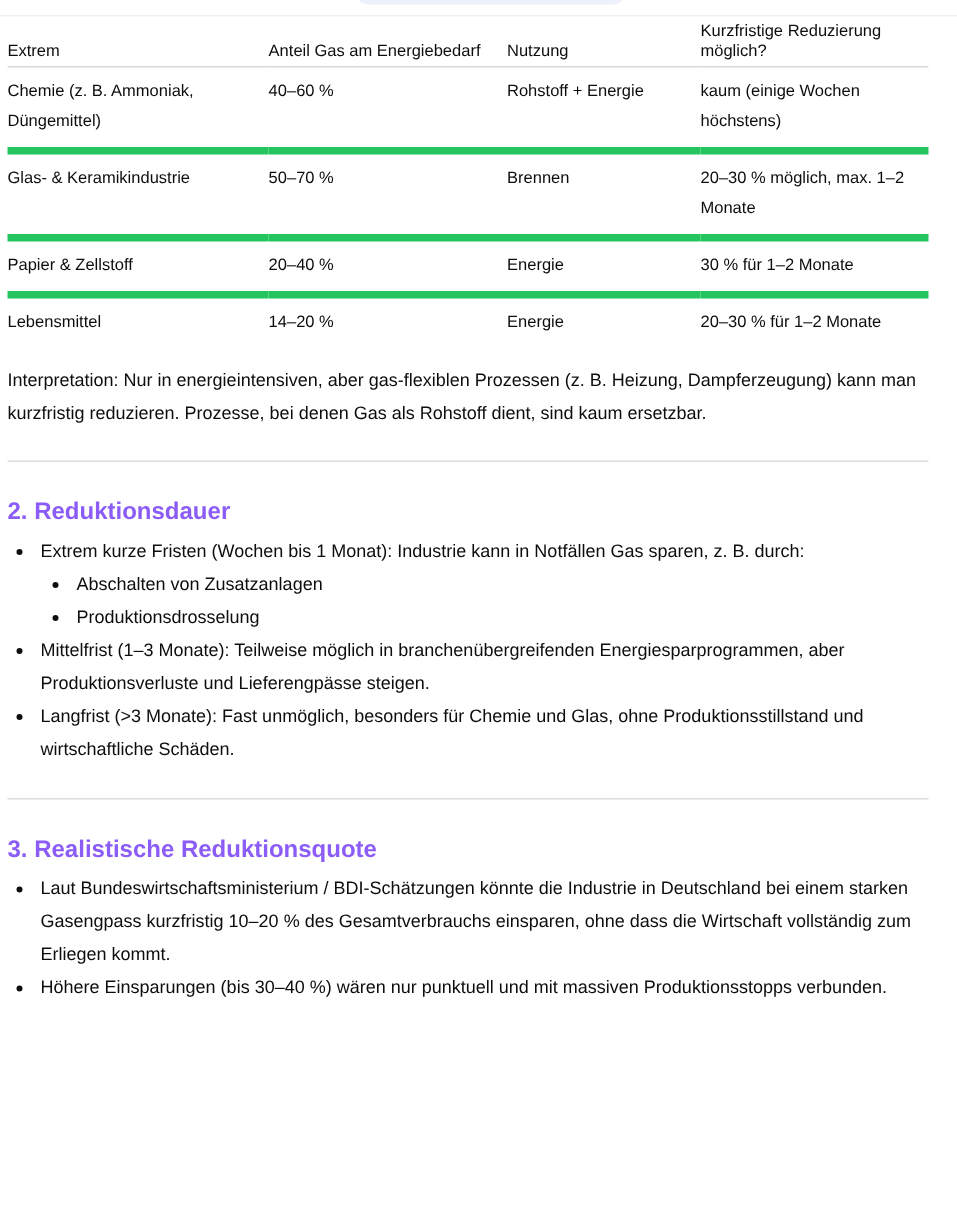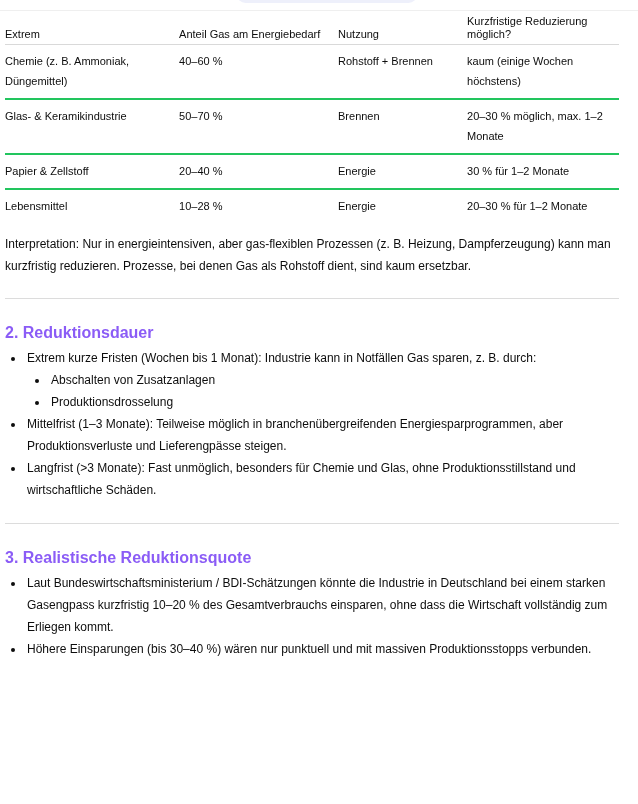--- a/index.html
+++ b/index.html
@@ -17,21 +17,21 @@
   }
   .content { position: absolute; left: 5px; top: 11px; width: 614px; }
 
   table.gas { width: 614px; border-collapse: collapse; font-size: 11px; line-height: 20px; }
   table.gas th {
     text-align: left; font-weight: normal; vertical-align: bottom;
     padding: 4px 0 3px 0; line-height: 13px; font-size: 11px; color: #0d0d0d;
     border-bottom: 1px solid #d9d9d9;
   }
   table.gas td {
-    vertical-align: top; padding: 6px 0 7px 0; border-bottom: 2px solid #22c55e;
+    vertical-align: top; padding: 6px 0 7px 0; border-bottom: 5px solid #22c55e;
     color: #0d0d0d;
   }
   table.gas tr:last-child td { border-bottom: none; }
   .c1 { width: 168px; padding-right: 0; }
   .c2 { width: 161px; }
   .c3 { width: 131px; }
   .c4 { width: 154px; }
   table.gas td.c1, table.gas th.c1 { padding-right: 8px; }
 
   p.interp { font-size: 12px; line-height: 22px; margin: 10px 0 0 0; }
@@ -56,38 +56,38 @@
         <th class="c1">Extrem</th>
         <th class="c2">Anteil Gas am Energiebedarf</th>
         <th class="c3">Nutzung</th>
         <th class="c4">Kurzfristige Reduzierung möglich?</th>
       </tr>
     </thead>
     <tbody>
       <tr>
         <td class="c1">Chemie (z. B. Ammoniak, Düngemittel)</td>
         <td class="c2">40–60 %</td>
-        <td class="c3">Rohstoff + Brennen</td>
+        <td class="c3">Rohstoff + Energie</td>
         <td class="c4"><span class="strong">kaum</span><span> (einige Wochen höchstens)</span></td>
       </tr>
       <tr>
         <td class="c1">Glas- &amp; Keramikindustrie</td>
         <td class="c2">50–70 %</td>
         <td class="c3">Brennen</td>
         <td class="c4">20–30 % möglich, max. 1–2 Monate</td>
       </tr>
       <tr>
         <td class="c1">Papier &amp; Zellstoff</td>
         <td class="c2">20–40 %</td>
         <td class="c3">Energie</td>
         <td class="c4">30 % für 1–2 Monate</td>
       </tr>
       <tr>
         <td class="c1">Lebensmittel</td>
-        <td class="c2">10–28 %</td>
+        <td class="c2">14–20 %</td>
         <td class="c3">Energie</td>
         <td class="c4">20–30 % für 1–2 Monate</td>
       </tr>
     </tbody>
   </table>
 
   <p class="interp"><span class="strong">Interpretation:</span><span> Nur in energieintensiven, aber gas-flexiblen Prozessen (z. B. Heizung, Dampferzeugung) kann man kurzfristig reduzieren. </span><span class="strong">Prozesse, bei denen Gas als Rohstoff dient, sind kaum ersetzbar.</span></p>
 
   <hr class="sep">
 

